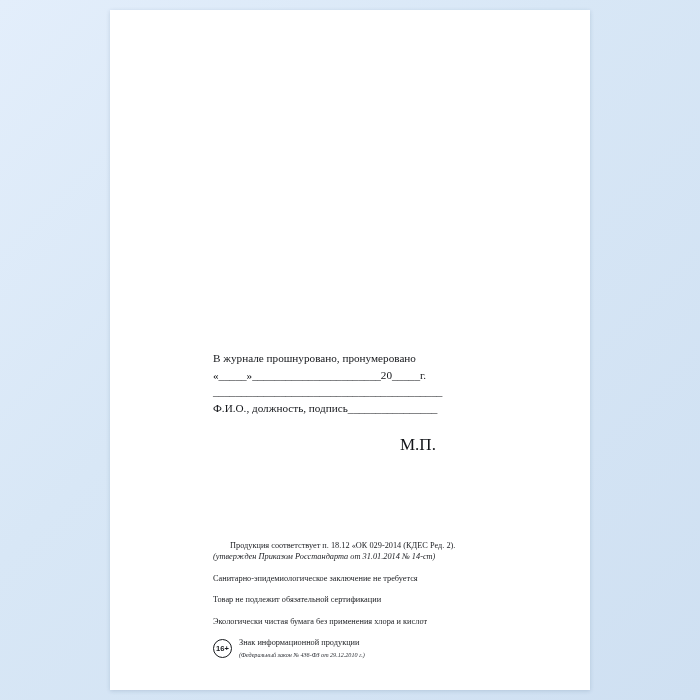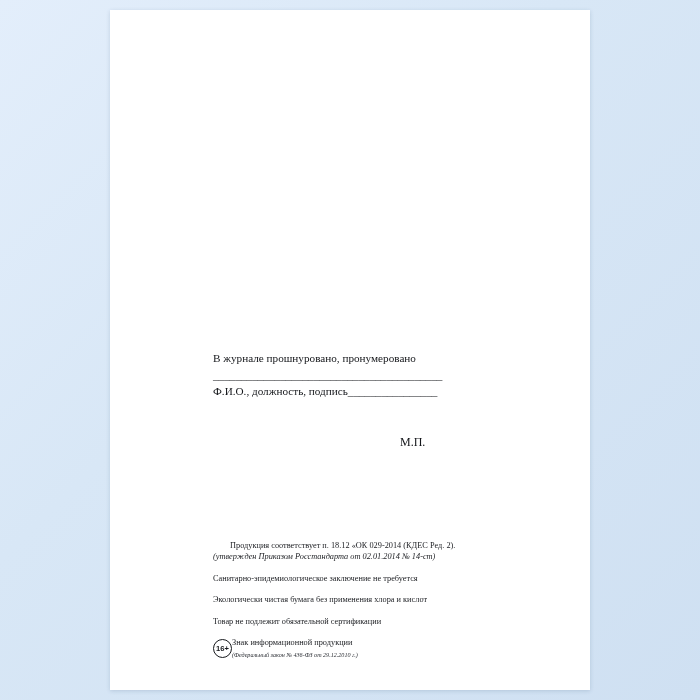--- a/index.html
+++ b/index.html
@@ -46,21 +46,21 @@
     line-height: 16.5px;
     color: #14161a;
   }
   .mid-block .line {
     white-space: nowrap;
   }
   .mp {
     position: absolute;
     left: 290px;
     top: 425px;
-    font-size: 12px;
+    font-size: 17px;
     color: #14161a;
   }
   
   .legal {
     position: absolute;
     left: 103px;
     top: 530px;
     width: 340px;
     color: #1a1c20;
   }
@@ -92,20 +92,21 @@
     display: flex;
     align-items: center;
     justify-content: center;
     font-size: 7.6px;
     font-weight: bold;
     font-family: "Liberation Sans", sans-serif;
     color: #16181c;
     flex: none;
   }
   .mark-text {
+    margin-left: 7px;
     line-height: 10px;
   }
   .mark-text .t1 {
     font-size: 8.3px;
     color: #1a1c20;
     display: block;
   }
   .mark-text .t2 {
     font-size: 6.1px;
     font-style: italic;
@@ -116,32 +117,33 @@
 </style>
 </head>
 <body>
 
 <div id="stage">
   <div id="page">
     <div class="inner">
 
       <div class="mid-block">
         <div class="line">В журнале прошнуровано, пронумеровано</div>
+        <div class="line">«_____»_______________________20_____г.</div>
         <div class="line">_________________________________________</div>
         <div class="line">Ф.И.О., должность, подпись________________</div>
       </div>
 
       <div class="mp">М.П.</div>
 
       <div class="legal">
         <div class="p tight">Продукция соответствует п. 18.12 «ОК 029-2014 (КДЕС Ред. 2).</div>
-        <div class="p ital">(утвержден Приказом Росстандарта от 02.01.2014 № 14-ст)</div>
+        <div class="p ital">(утвержден Приказом Росстандарта от 31.01.2014 № 14-ст)</div>
         <div class="p">Санитарно-эпидемиологическое заключение не требуется</div>
+        <div class="p">Товар не подлежит обязательной сертификации</div>
         <div class="p">Экологически чистая бумага без применения хлора и кислот</div>
-        <div class="p">Товар не подлежит обязательной сертификации</div>
       </div>
 
       <div class="mark-row">
         <div class="age-badge">16+</div>
         <div class="mark-text">
           <span class="t1">Знак информационной продукции</span>
           <span class="t2">(Федеральный закон № 436-ФЗ от 29.12.2010 г.)</span>
         </div>
       </div>
 

